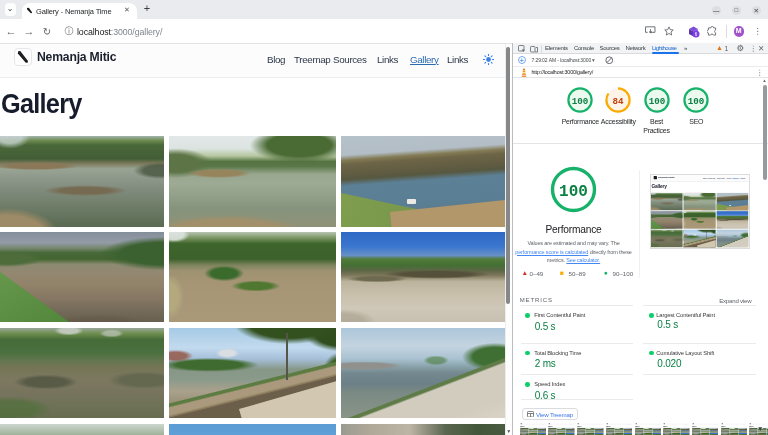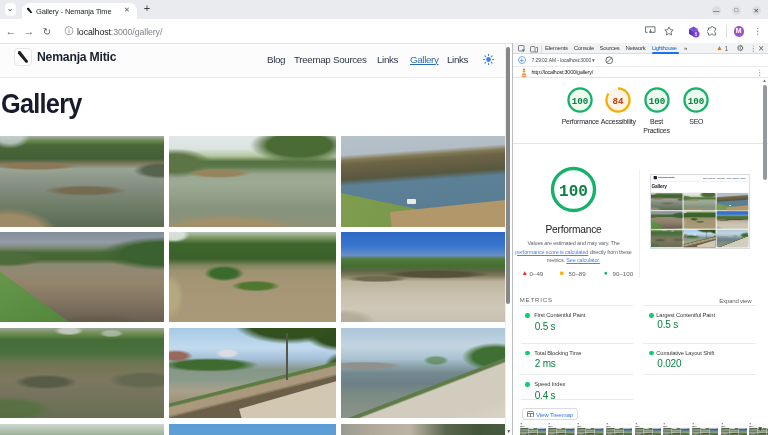--- a/index.html
+++ b/index.html
@@ -378,21 +378,21 @@
     <div class="mdot abs" style="left:12px;top:272.7px"></div>
     <div class="mlabel abs" style="left:21.3px;top:271.7px">Total Blocking Time</div>
     <div class="mval abs" style="left:21.7px;top:280.2px">2 ms</div>
     <div class="mdot abs" style="left:136px;top:272.7px"></div>
     <div class="mlabel abs" style="left:143.3px;top:271.7px">Cumulative Layout Shift</div>
     <div class="mval abs" style="left:144.3px;top:280.2px">0.020</div>
     <div class="msep abs" style="left:8px;top:296.3px;width:112px"></div>
     <div class="msep abs" style="left:130px;top:296.3px;width:113px"></div>
     <div class="mdot abs" style="left:12px;top:304.3px"></div>
     <div class="mlabel abs" style="left:21.3px;top:303.3px">Speed Index</div>
-    <div class="mval abs" style="left:21.7px;top:311.8px">0.4 s</div>
+    <div class="mval abs" style="left:21.7px;top:311.8px">0.6 s</div>
     <div class="msep abs" style="left:8px;top:321.3px;width:112px"></div>
 
     <div class="abs" style="left:8.5px;top:330px;width:56px;height:11.5px;border:1px solid #dadce0;border-radius:3px"></div>
     <svg class="abs" style="left:13.5px;top:332.5px" width="7" height="6.5" viewBox="0 0 14 13" fill="none" stroke="#5f6368" stroke-width="1.6">
         <rect x="1" y="1" width="12" height="11" rx="1.5"></rect>
         <line x1="1" y1="5" x2="13" y2="5"></line>
         <line x1="7" y1="5" x2="7" y2="12"></line>
       </svg>
     <div class="abs" style="left:23px;top:333px;font-size:6.2px;letter-spacing:-0.2px;color:#3b78e7">View Treemap</div>
 

